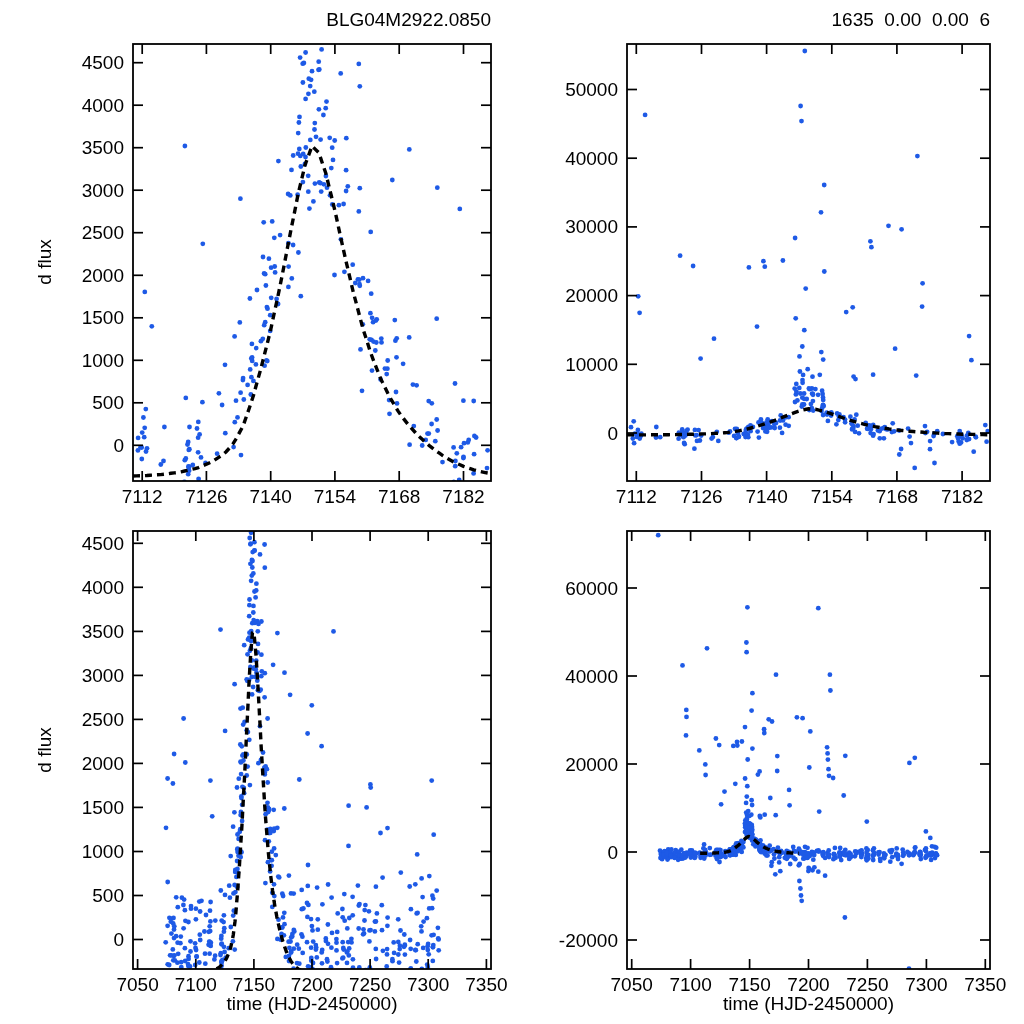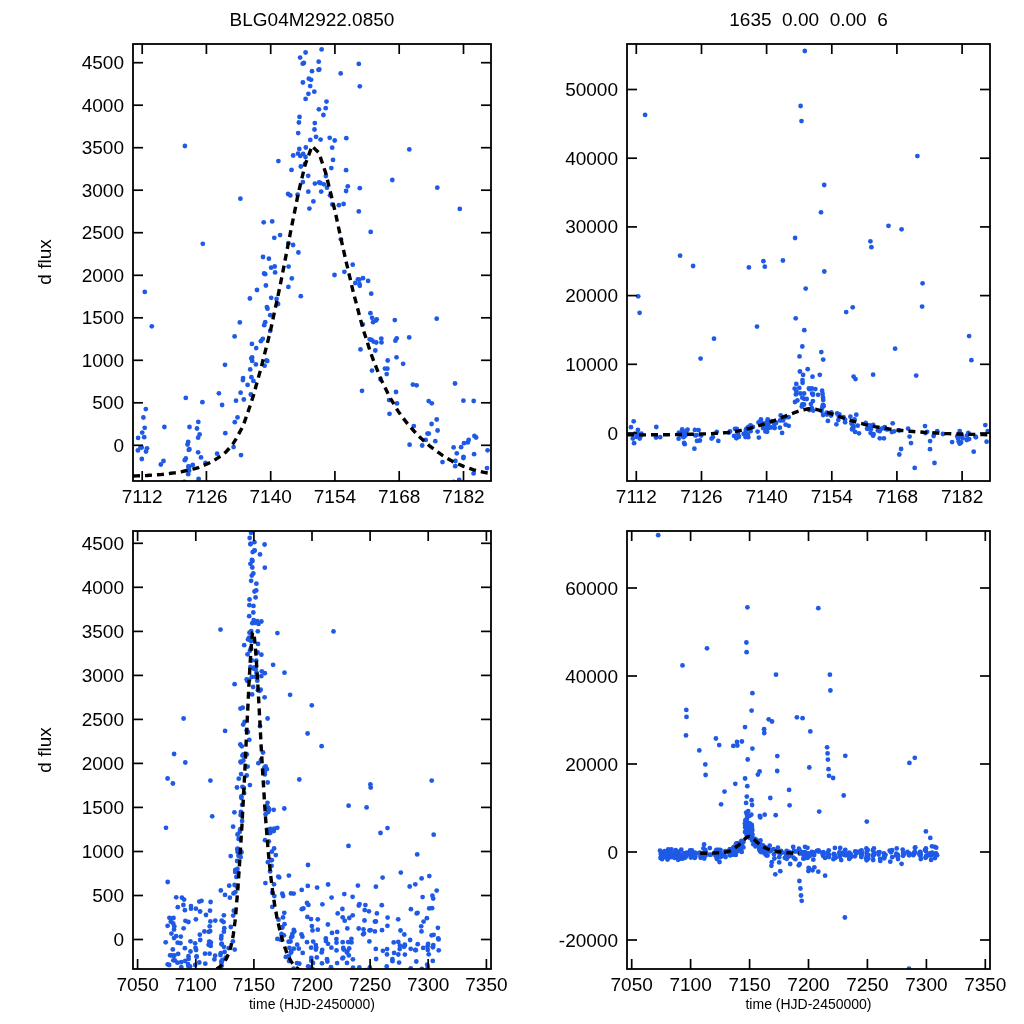--- a/index.html
+++ b/index.html
@@ -1,26 +1,26 @@
 <!DOCTYPE html>
 <html><head>
 <meta charset="utf-8">
 <style>
   html,body{margin:0;padding:0;background:#ffffff;}
   .figure{position:relative;width:1024px;height:1024px;background:#ffffff;
           font-family:"Liberation Sans",sans-serif;color:#000;overflow:hidden;}
   .title{position:absolute;top:8px;height:24px;line-height:24px;font-size:19px;
-         text-align:center;white-space:pre;}
+         text-align:right;white-space:pre;}
   .title.left{left:133px;width:358px;}
   .title.right{left:627px;width:363px;}
   .ylab{position:absolute;width:140px;height:22px;line-height:22px;text-align:center;
         font-size:19px;transform:rotate(-90deg);}
   .ylab.top{left:-25px;top:251px;}
   .ylab.bottom{left:-25px;top:739px;}
-  .xlab{position:absolute;top:992px;height:24px;line-height:24px;font-size:14px;text-align:center;}
+  .xlab{position:absolute;top:992px;height:24px;line-height:24px;font-size:19px;text-align:center;}
   .xlab.left{left:133px;width:358px;}
   .xlab.right{left:627px;width:363px;}
   svg{position:absolute;left:0;top:0;}
   svg text{font-family:"Liberation Sans",sans-serif;font-size:19px;fill:#000;}
 </style>
 </head>
 <body>
 
 <div class="figure">
   <div class="title left">BLG04M2922.0850</div>

